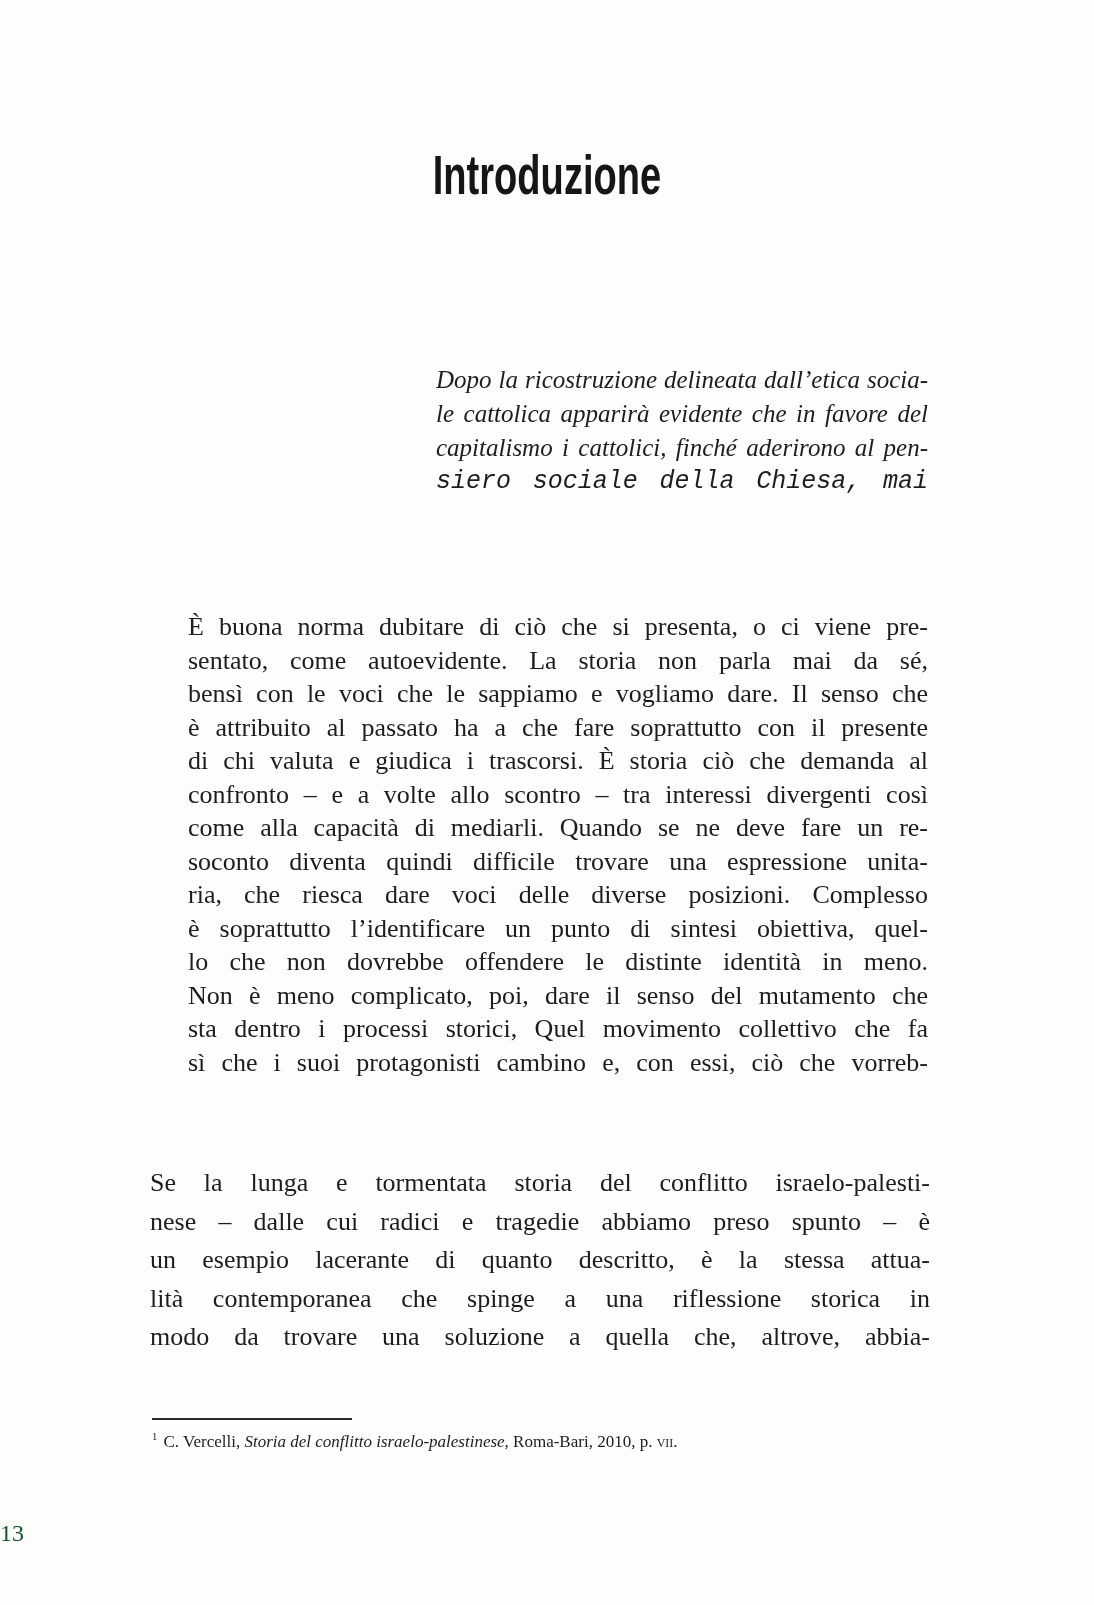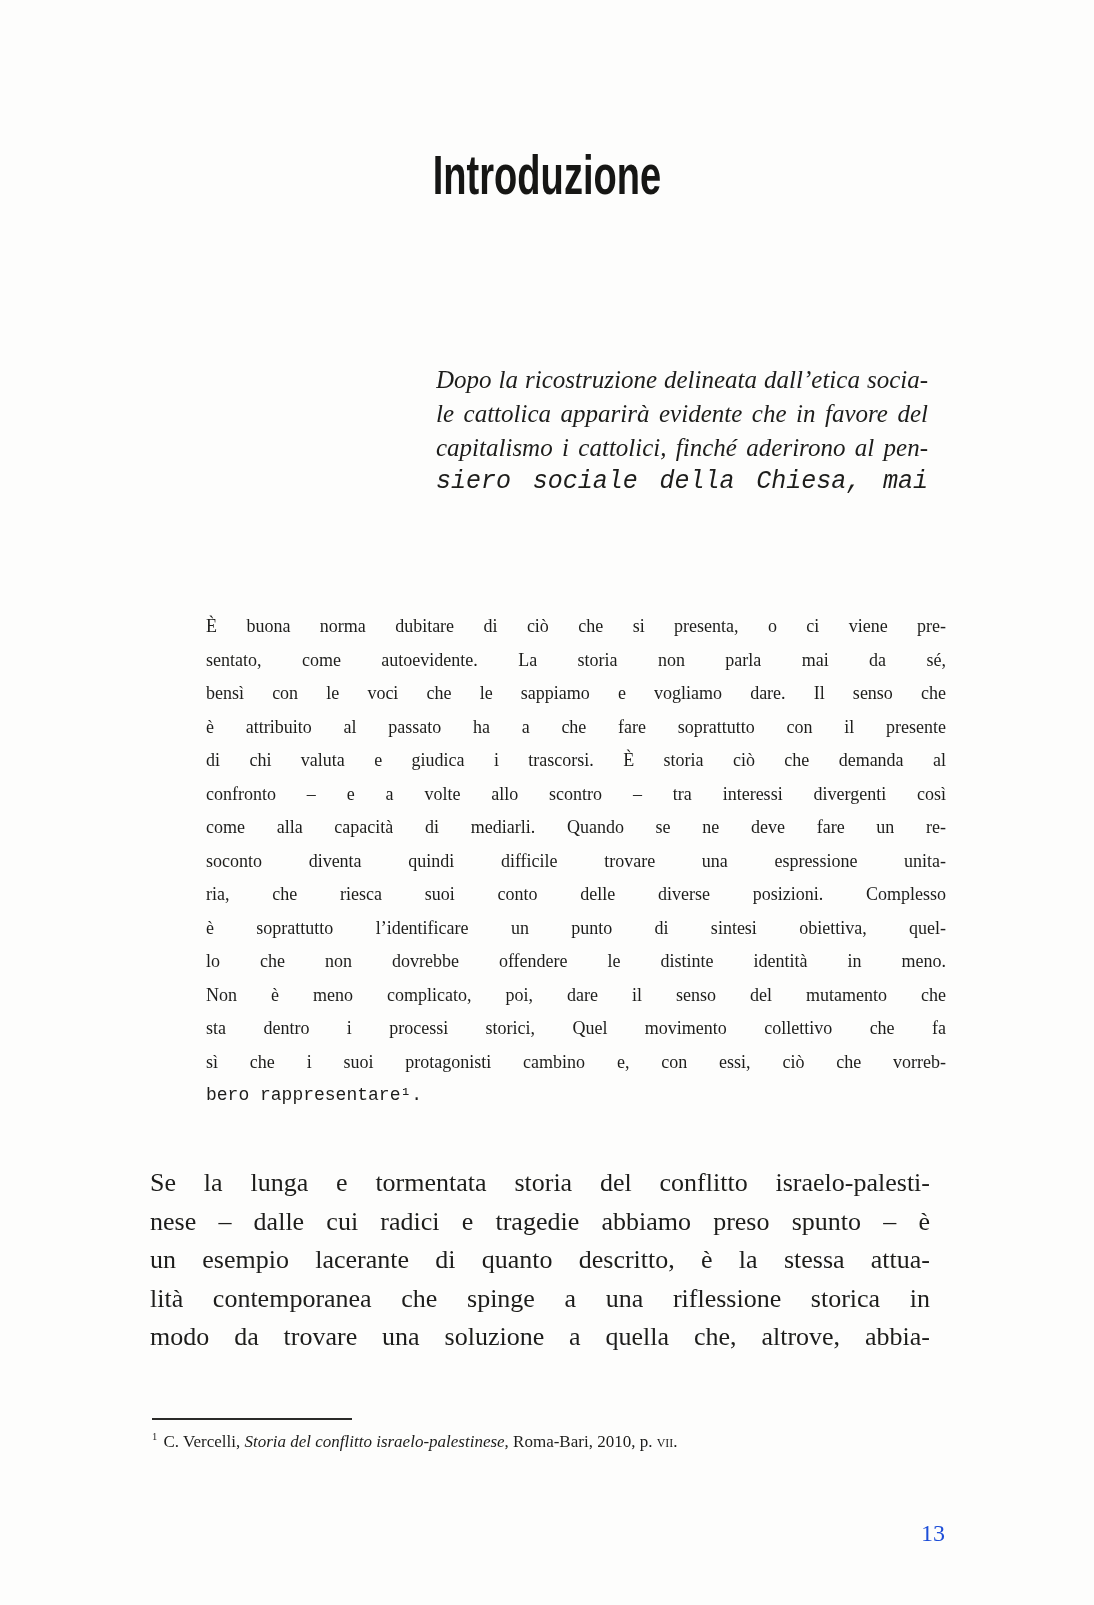--- a/index.html
+++ b/index.html
@@ -55,23 +55,22 @@
     line-height: 34px;
     text-align: right;
   }
 
   
   .para1 {
     position: absolute;
     left: 188px;
     top: 610px;
     width: 740px;
-    font-size: 18px;
+    font-size: 26px;
     line-height: 33.5px;
-    margin-left: 18px;
   }
   .para1 .tline { max-height: 33.5px; }
 
   .para2 {
     position: absolute;
     left: 150px;
     top: 1164px;
     width: 780px;
     font-size: 26px;
     line-height: 38.5px;
@@ -116,24 +115,24 @@
   }
   .fn-italic { font-style: italic; }
   .fn-sc { font-variant: small-caps; }
 
   
   .folio {
     position: absolute;
     top: 1521px;
     left: 0;
     width: 945px;
-    text-align: right;
+    text-align: left;
     font-size: 24px;
     line-height: 24px;
-    color: #1d4ed8;
+    color: #14532d;
   }
 </style>
 </head>
 <body>
 
 <div class="page">
 
   <div class="title-wrap">
     <span class="title-text">Introduzione</span>
   </div>
@@ -149,27 +148,26 @@
 
   <div class="para1">
       <div class="tline">È buona norma dubitare di ciò che si presenta, o ci viene pre-</div>
       <div class="tline">sentato, come autoevidente. La storia non parla mai da sé,</div>
       <div class="tline">bensì con le voci che le sappiamo e vogliamo dare. Il senso che</div>
       <div class="tline">è attribuito al passato ha a che fare soprattutto con il presente</div>
       <div class="tline">di chi valuta e giudica i trascorsi. È storia ciò che demanda al</div>
       <div class="tline">confronto – e a volte allo scontro – tra interessi divergenti così</div>
       <div class="tline">come alla capacità di mediarli. Quando se ne deve fare un re-</div>
       <div class="tline">soconto diventa quindi difficile trovare una espressione unita-</div>
-      <div class="tline">ria, che riesca suoi conto delle diverse posizioni. Complesso</div>
+      <div class="tline">ria, che riesca dare voci delle diverse posizioni. Complesso</div>
       <div class="tline">è soprattutto l’identificare un punto di sintesi obiettiva, quel-</div>
       <div class="tline">lo che non dovrebbe offendere le distinte identità in meno.</div>
       <div class="tline">Non è meno complicato, poi, dare il senso del mutamento che</div>
       <div class="tline">sta dentro i processi storici, Quel movimento collettivo che fa</div>
       <div class="tline">sì che i suoi protagonisti cambino e, con essi, ciò che vorreb-</div>
-      <div class="tline tline-last">bero rappresentare¹.</div>
     </div>
 
   <div class="para2">
       <div class="tline">Se la lunga e tormentata storia del conflitto israelo-palesti-</div>
       <div class="tline">nese – dalle cui radici e tragedie abbiamo preso spunto – è</div>
       <div class="tline">un esempio lacerante di quanto descritto, è la stessa attua-</div>
       <div class="tline">lità contemporanea che spinge a una riflessione storica in</div>
       <div class="tline">modo da trovare una soluzione a quella che, altrove, abbia-</div>
     </div>
 

